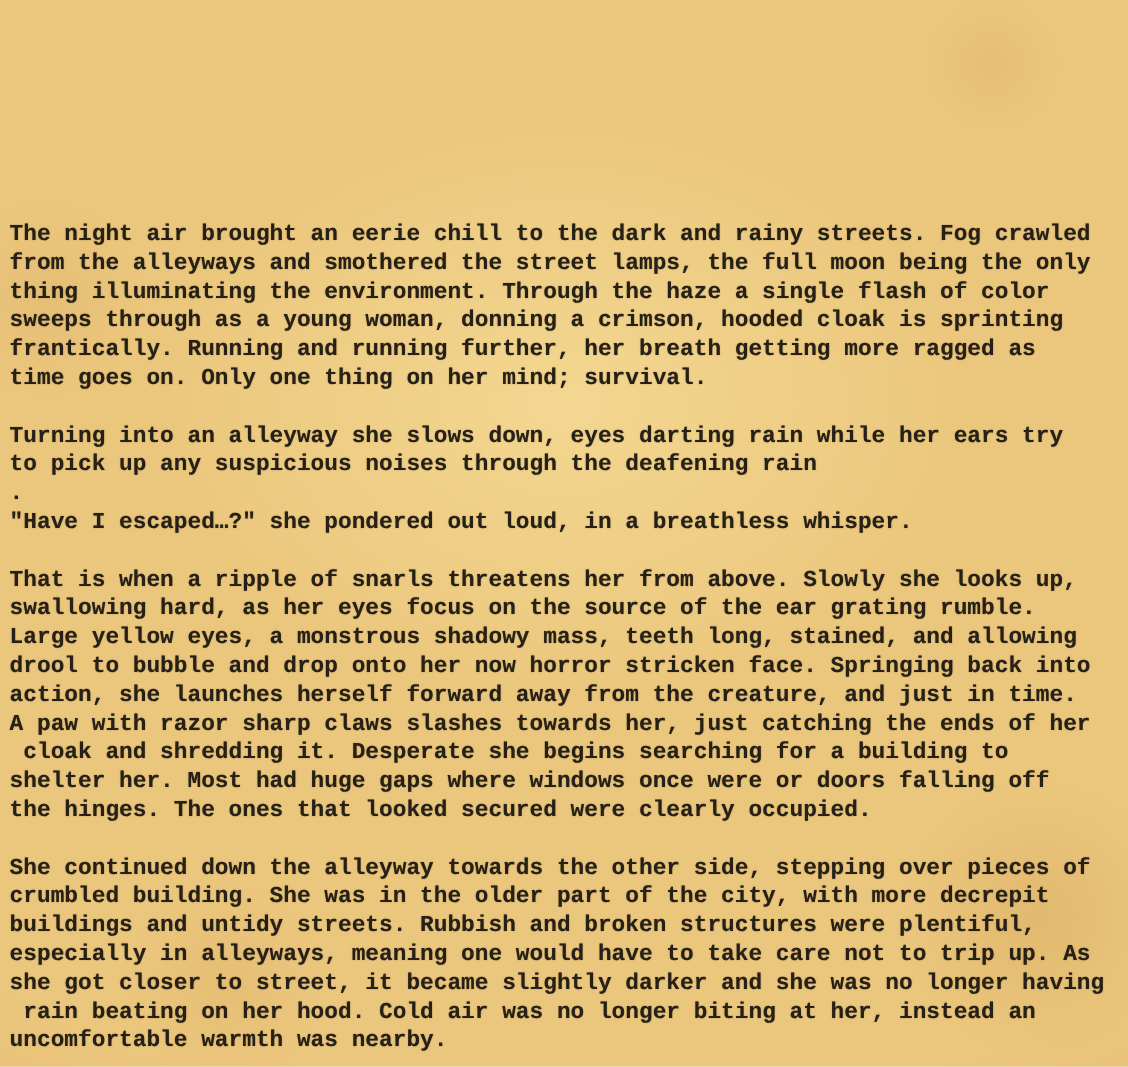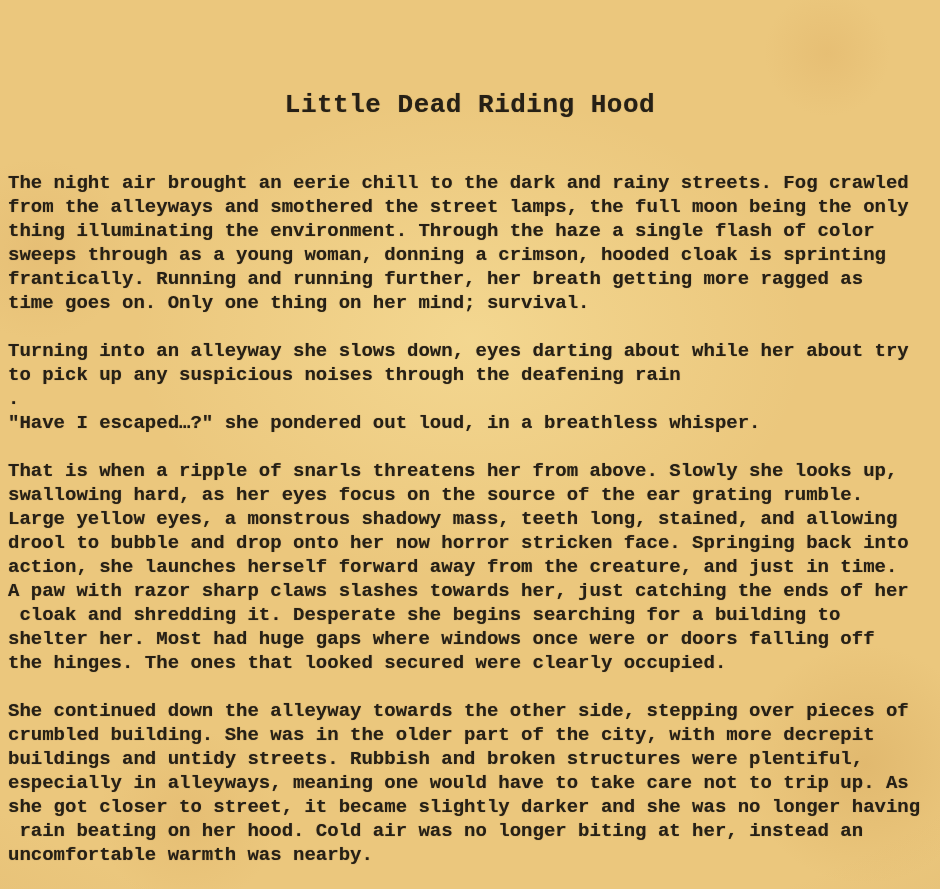--- a/index.html
+++ b/index.html
@@ -43,42 +43,41 @@
     letter-spacing: 0.5px;
     white-space: pre;
   }
   main.story {
     position: absolute;
     top: 171px;
     left: 8px;
     right: 4px;
   }
   .para {
-    margin: 0 0 24px 0;
+    margin: 12px 0 24px 0;
     font-size: 19px;
     line-height: 24px;
     white-space: pre-wrap;
   }
 </style>
 </head>
 <body>
 
 <div class="paper">
   <header class="title-block">
-    <div class="title-line ink">Little Dead Riding Hood</div>
   </header>
 
   <main class="story">
     <p class="para ink">The night air brought an eerie chill to the dark and rainy streets. Fog crawled
 from the alleyways and smothered the street lamps, the full moon being the only
 thing illuminating the environment. Through the haze a single flash of color
 sweeps through as a young woman, donning a crimson, hooded cloak is sprinting
 frantically. Running and running further, her breath getting more ragged as
 time goes on. Only one thing on her mind; survival.</p>
-    <p class="para ink">Turning into an alleyway she slows down, eyes darting about while her about try
+    <p class="para ink">Turning into an alleyway she slows down, eyes darting rain while her ears try
 to pick up any suspicious noises through the deafening rain
 .
 "Have I escaped…?" she pondered out loud, in a breathless whisper.</p>
     <p class="para ink">That is when a ripple of snarls threatens her from above. Slowly she looks up,
 swallowing hard, as her eyes focus on the source of the ear grating rumble.
 Large yellow eyes, a monstrous shadowy mass, teeth long, stained, and allowing
 drool to bubble and drop onto her now horror stricken face. Springing back into
 action, she launches herself forward away from the creature, and just in time.
 A paw with razor sharp claws slashes towards her, just catching the ends of her
  cloak and shredding it. Desperate she begins searching for a building to

